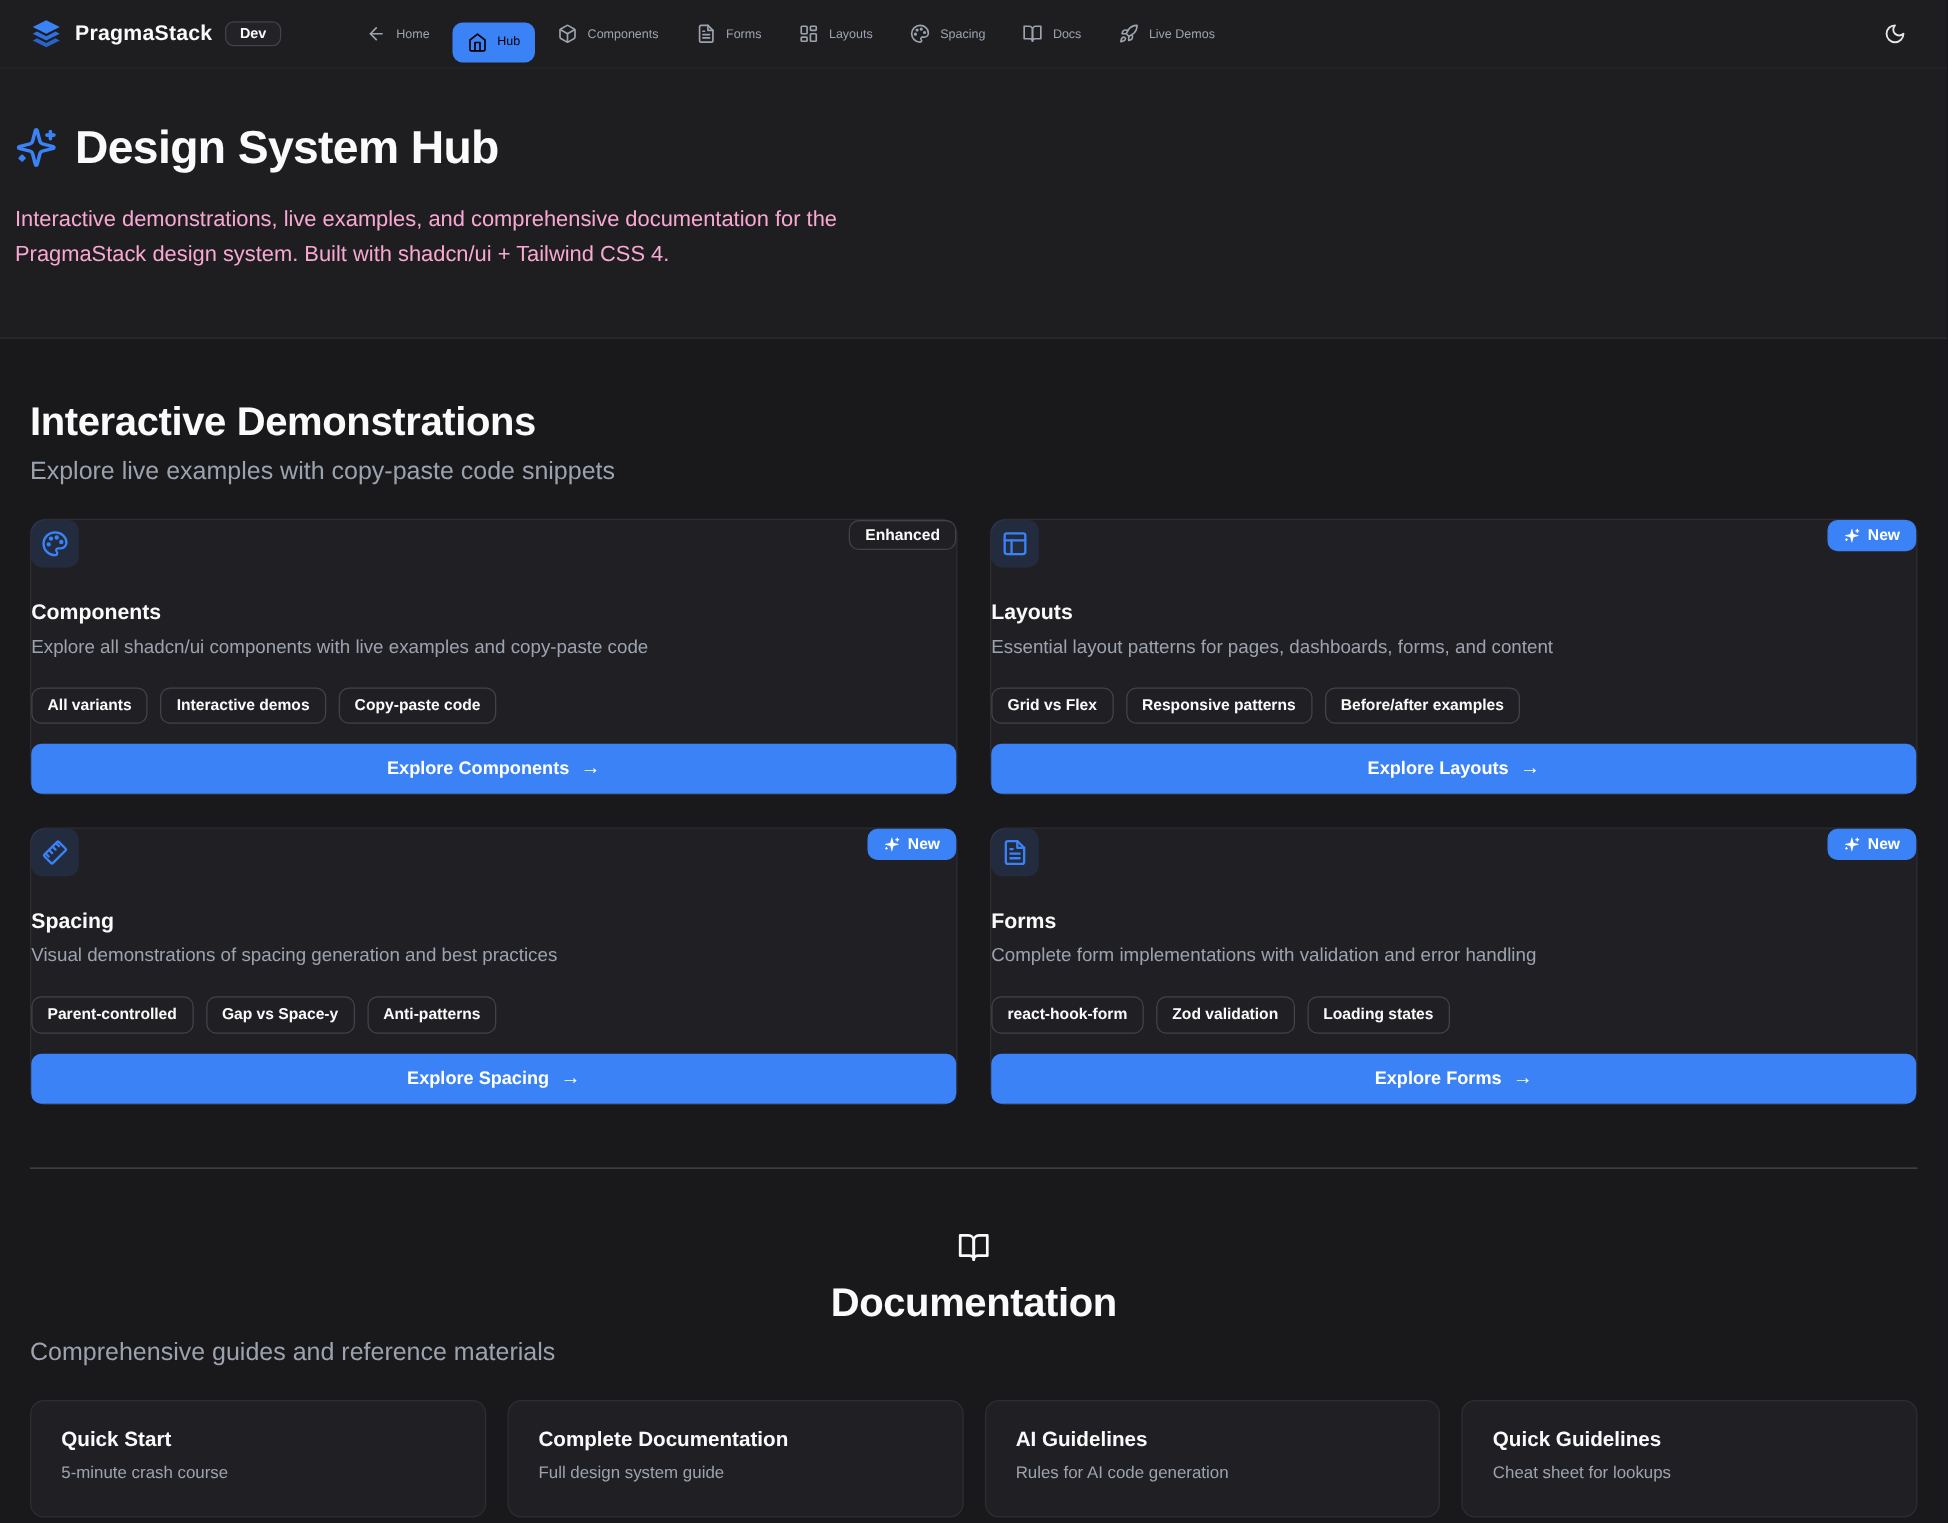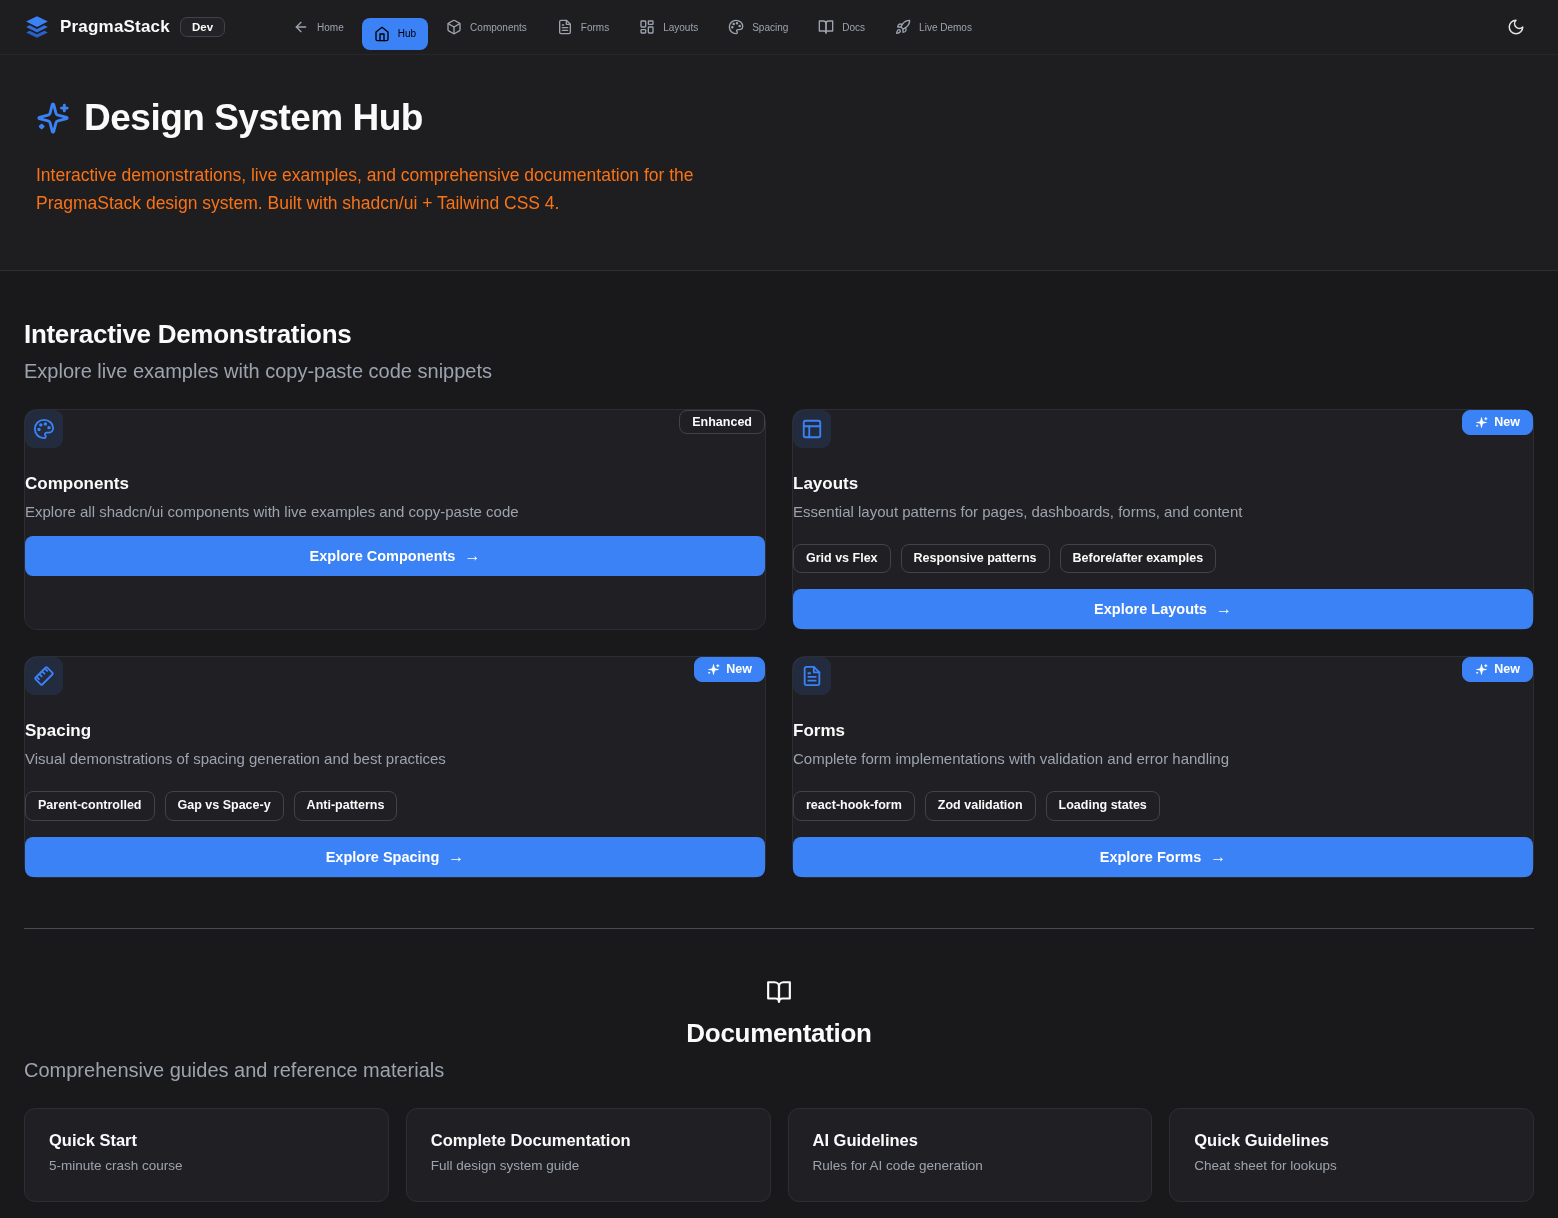--- a/index.html
+++ b/index.html
@@ -30,31 +30,31 @@
   }
   .nav-item.active { background:#3b82f6; color:#000000;margin-top:13px; }
   .nav-item .ni { width:16px; height:16px; }
   .theme-btn {
     margin-left:auto; width:36px; height:36px; display:flex; align-items:center;
     justify-content:center; border-radius:8px; background:transparent; border:none;
     color:#e4e4e7; cursor:pointer;
   }
 
   
-  .hero { background:#1e1e21; border-bottom:1px solid #2e2e33; padding:42px 36px 52px; }
+  .hero { background:#1e1e21; border-bottom:1px solid #2e2e33; padding:42px 12px 52px; }
   .hero-title-row { display:flex; align-items:center; gap:14px; }
   .hero-title { font-size:37px; font-weight:bold; letter-spacing:-.5px; }
   .hero-sparkles { color:#3b82f6; }
   .hero-desc {
-    margin-top:22px; font-size:17.5px; line-height:1.62; color:#f97316; max-width:745px;
+    margin-top:22px; font-size:17.5px; line-height:1.62; color:#f9a8d4; max-width:745px;
   }
 
   
   .main { padding:0 24px; }
-  .section-heading { font-size:26px; font-weight:bold; letter-spacing:-.3px; }
+  .section-heading { font-size:32px; font-weight:bold; letter-spacing:-.3px; }
   .section-sub { margin-top:10px; font-size:20px; color:#9ca3af; }
   .demos-head { padding-top:48px; }
 
   .demo-grid {
     margin-top:26px; display:grid; grid-template-columns:1fr 1fr; gap:26px;
   }
   .demo-card {
     background:#202024; border:1px solid #2d2d33; border-radius:13px; 
   }
   .card-head { display:flex; align-items:flex-start; justify-content:space-between; }
@@ -239,20 +239,25 @@
               <circle cx="13.5" cy="6.5" r=".9" fill="currentColor"></circle>
               <circle cx="17.5" cy="10.5" r=".9" fill="currentColor"></circle>
               <circle cx="8.5" cy="7.5" r=".9" fill="currentColor"></circle>
               <circle cx="6.5" cy="12.5" r=".9" fill="currentColor"></circle>
             </svg>
         </div>
         <span class="badge outline">Enhanced</span>
       </div>
       <h3 class="card-title">Components</h3>
       <p class="card-desc">Explore all shadcn/ui components with live examples and copy-paste code</p>
+      <div class="tag-row">
+        <span class="tag">All variants</span>
+        <span class="tag">Interactive demos</span>
+        <span class="tag">Copy-paste code</span>
+      </div>
       <button class="cta">
         <span>Explore Components</span>
         <span class="arrow">→</span>
       </button>
     </article>
 
     <article class="demo-card">
       <div class="card-head">
         <div class="icon-tile">
           <svg width="22" height="22" viewBox="0 0 24 24" fill="none" stroke="currentColor" stroke-width="2" stroke-linecap="round" stroke-linejoin="round">

